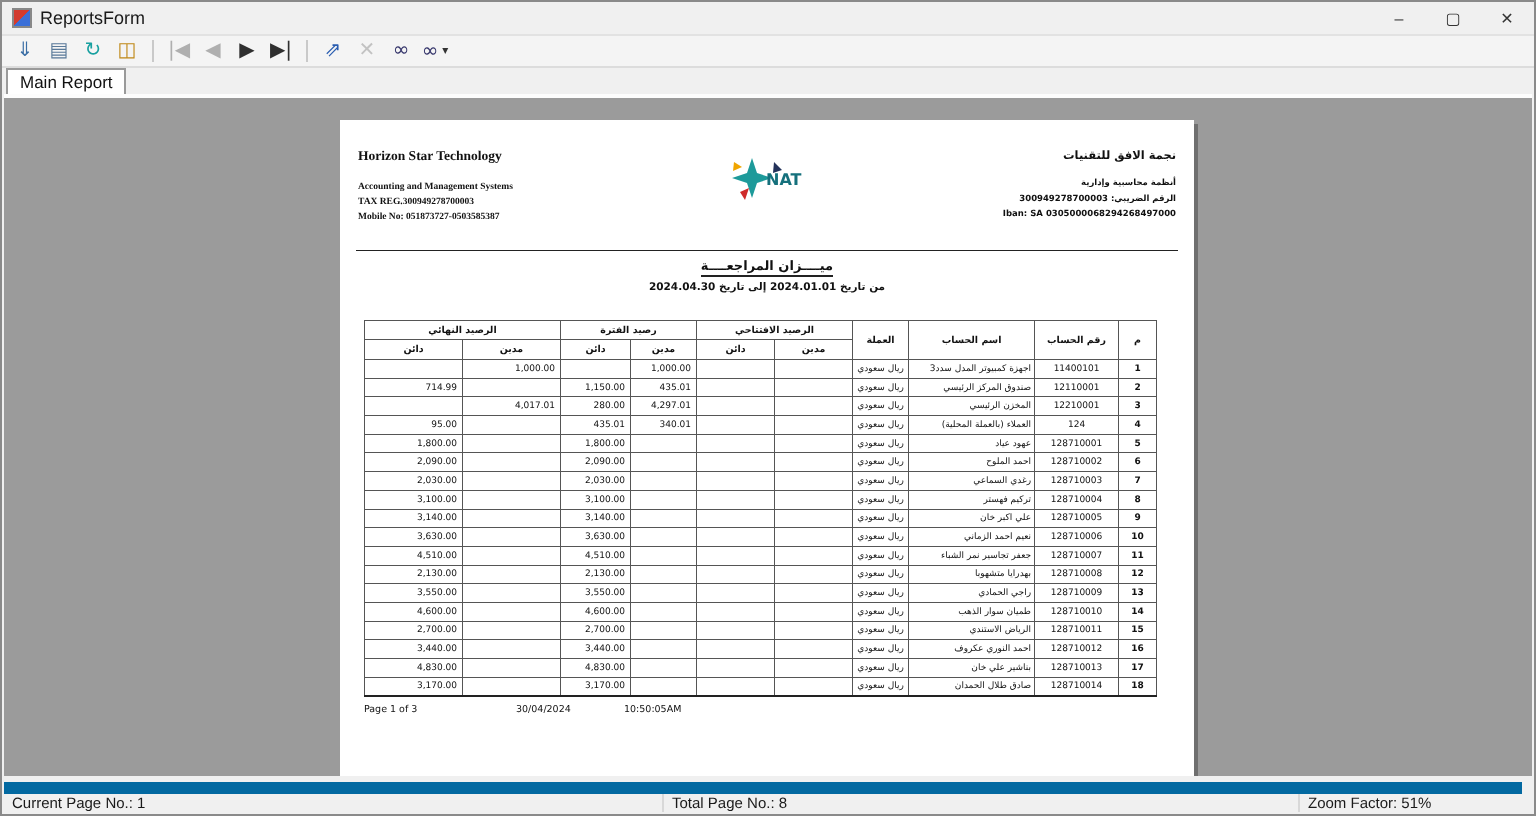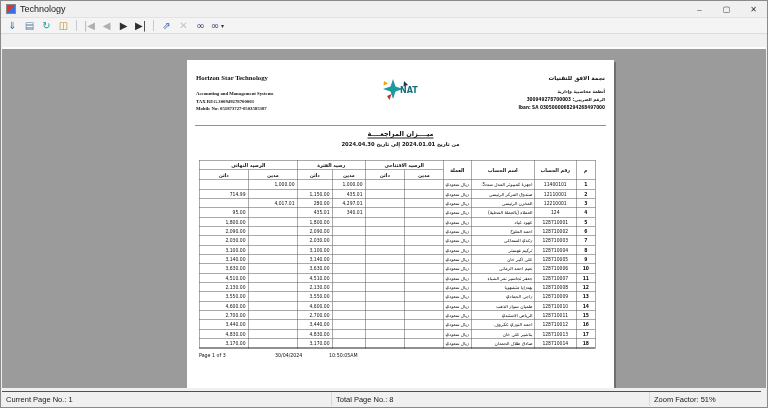--- a/index.html
+++ b/index.html
@@ -31,21 +31,21 @@
   .caret { font-size:6px; color:#333; vertical-align:middle; }
 
   
   .tabstrip { position:absolute; left:0; top:33px; right:0; height:13px; background:#f0f0f0; }
   .tab { position:absolute; left:2px; top:0; height:13px; padding:0 6px; background:#fff;
          border:1px solid #9a9a9a; border-bottom:none; font-size:8.5px; line-height:12px; color:#111; }
 
   
   .viewer { position:absolute; left:1px; right:1px; top:46px; height:341px;
             background:#9b9b9b; border-top:2px solid #fdfdfd; overflow:hidden; }
-  .page { position:absolute; left:185px; top:11px; width:427px; height:340px;
+  .page { position:absolute; left:168px; top:11px; width:427px; height:340px;
           background:#fff; box-shadow:2px 2px 0 #6f6f6f; }
   .page-inner { position:absolute; left:0; top:0; width:854px; height:632px;
                 transform:scale(.5); transform-origin:0 0; }
 
   
   .hdr-en { position:absolute; left:18px; top:28px; font-family:"Liberation Serif", serif; color:#111; }
   .hdr-en .co-name { font-size:13.5px; font-weight:bold; }
   .hdr-en .lines { margin-top:16px; font-size:9.5px; font-weight:bold; line-height:15px; }
   .hdr-ar { position:absolute; right:18px; top:28px; text-align:right; direction:rtl;
             font-family:"DejaVu Sans", sans-serif; color:#111; }
@@ -78,33 +78,33 @@
   table.tb tbody { border-bottom:2px solid #222; }
 
   .pg-footer { position:absolute; top:584px; left:0; right:0; height:14px;
                font-size:9.5px; color:#111; font-family:"DejaVu Sans", sans-serif; }
   .pgf-page { position:absolute; left:24px; }
   .pgf-date { position:absolute; left:176px; }
   .pgf-time { position:absolute; left:284px; }
 
   
   .statusbar { position:absolute; left:1px; right:6px; bottom:1px; height:15px;
-               background:#f0f0f0; border-top:1px solid #0369a1; display:flex; align-items:flex-start; }
+               background:#f0f0f0; border-top:6px solid #0369a1; display:flex; align-items:flex-start; }
   .status-panel { height:100%; display:flex; align-items:center; padding-left:4px;
                   font-size:7.5px; color:#1a1a1a; border-right:1px solid #d8d8d8; }
   .sp1 { width:330px; } .sp2 { width:318px; } .sp3 { flex:1; border-right:none; }
 </style>
 </head>
 <body>
 
 <div class="window">
 
   <div class="titlebar">
     <span class="app-icon"></span>
-    <span class="title-text">Technology</span>
+    <span class="title-text">ReportsForm</span>
     <span class="win-controls">
       <span class="win-btn">–</span>
       <span class="win-btn">▢</span>
       <span class="win-btn">✕</span>
     </span>
   </div>
 
   <div class="toolbar">
       <span class="tool" style="color: rgb(58, 110, 165);">⇓</span>
       <span class="tool" style="color: rgb(90, 122, 154);">▤</span>
@@ -115,20 +115,23 @@
       <span class="tool disabled" style="color: rgb(119, 119, 119);">◀</span>
       <span class="tool" style="color: rgb(47, 47, 47);">▶</span>
       <span class="tool" style="color: rgb(47, 47, 47);">▶|</span>
       <span class="tsep"></span>
       <span class="tool" style="color: rgb(42, 93, 176);">⇗</span>
       <span class="tool disabled" style="color: rgb(154, 154, 154);">✕</span>
       <span class="tool" style="color: rgb(53, 53, 107);">∞</span>
       <span class="tool" style="color: rgb(53, 53, 107);">∞<span class="caret"> ▾</span></span>
     </div>
 
+  <div class="tabstrip">
+    <span class="tab">Main Report</span>
+  </div>
 
   <div class="viewer">
     <div class="page">
       <div class="page-inner">
 
         <div class="hdr-en">
           <div class="co-name">Horizon Star Technology</div>
           <div class="lines">
             <div>Accounting and Management Systems</div>
             <div>TAX REG.300949278700003</div>

